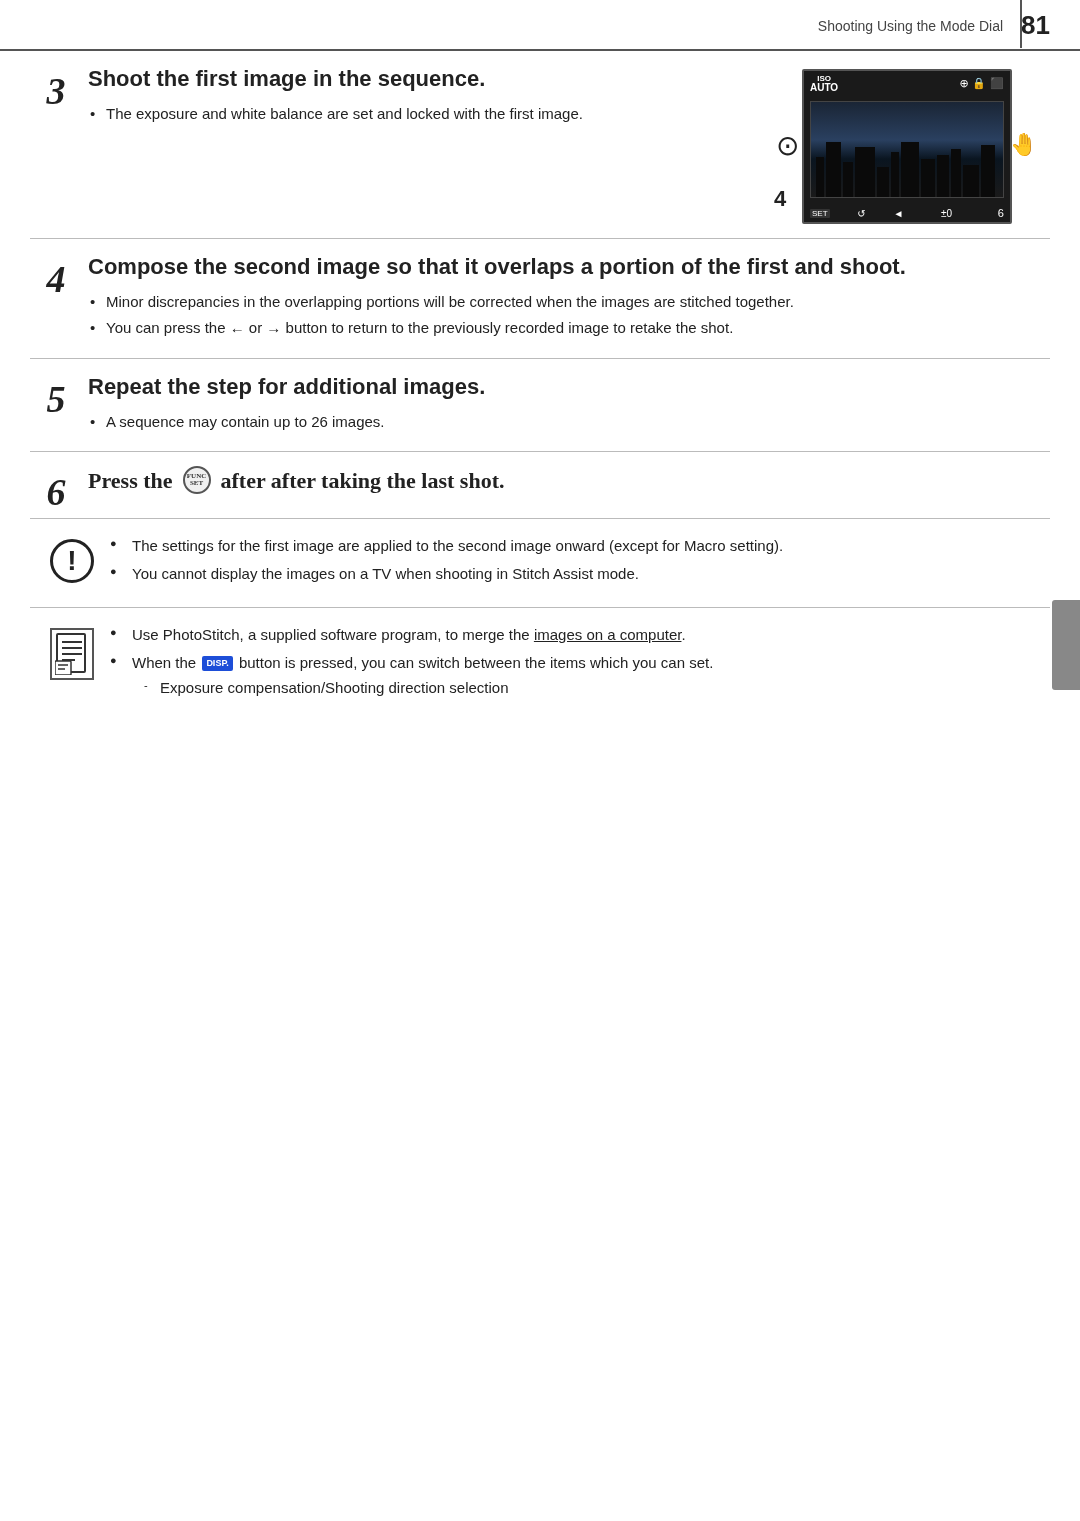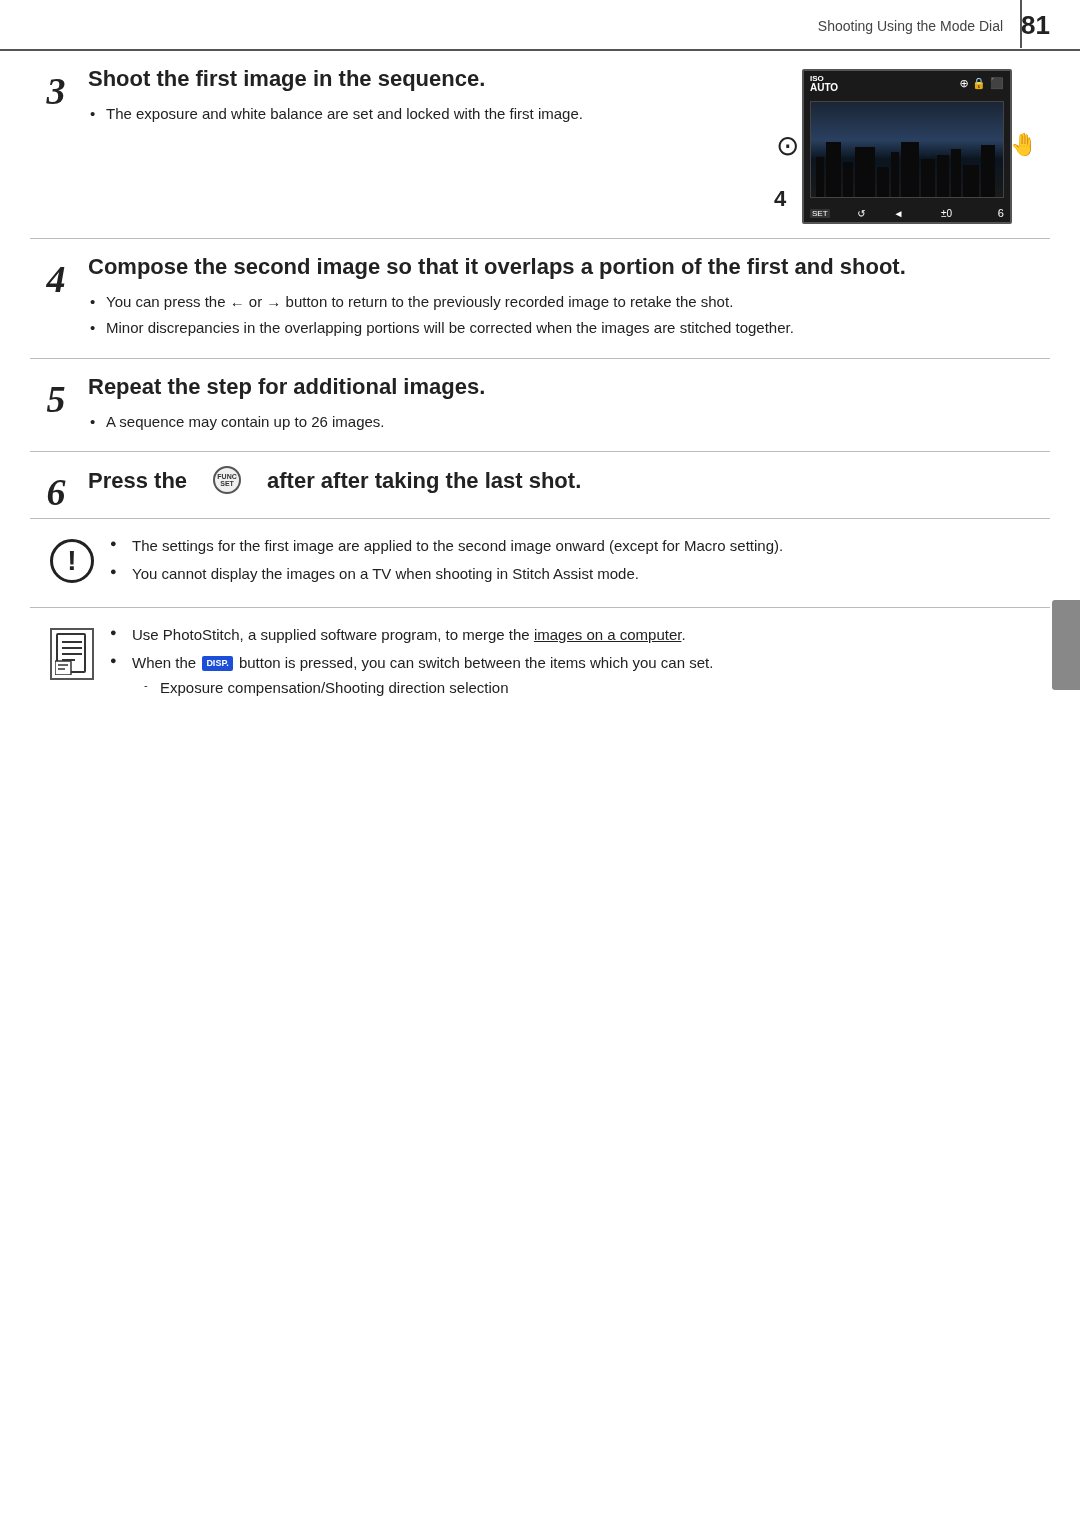--- a/index.html
+++ b/index.html
@@ -80,25 +80,25 @@
       font-weight: 900;
       color: #222;
       font-family: Arial Black, Arial, sans-serif;
       line-height: 1.25;
       margin-bottom: 10px;
     }
 
     .step-title-inline {
       display: flex;
       align-items: center;
-      gap: 24px;
+      gap: 8px;
       font-size: 22px;
       font-weight: 900;
       color: #222;
-      font-family: Liberation Sans, sans-serif;
+      font-family: Liberation Serif, serif;
       line-height: 1.25;
       margin-bottom: 10px;
     }
 
     .bullet-list {
       list-style: none;
       padding: 0;
       margin: 0;
     }
 
@@ -361,21 +361,21 @@
     <div class="step-number-col">3</div>
     <div class="step-content">
       <div class="step3-inner">
         <div class="step3-text">
           <div class="step-title">Shoot the first image in the sequence.</div>
           <ul class="bullet-list">
             <li>The exposure and white balance are set and locked with the first image.</li>
           </ul>
         </div>
 
-        <div style="position:relative; padding: 0 28px;">
+        <div style="position:relative; padding: 0 28px; text-align: center;">
           <div class="camera-screen">
 
             <div class="cam-top-bar">
               <div class="cam-iso"><span style="font-size:8px;">ISO</span><br><span style="font-size:10px;">AUTO</span></div>
               <div class="cam-icons-right">
                 <span>⊕</span>
                   <span>🔒</span>
                   <span>⬛</span>
               </div>
             </div>
@@ -408,22 +408,22 @@
         </div>
       </div>
     </div>
   </div>
 
   <div class="step-row">
     <div class="step-number-col">4</div>
     <div class="step-content">
       <div class="step-title">Compose the second image so that it overlaps a portion of the first and shoot.</div>
       <ul class="bullet-list">
+        <li>Minor discrepancies in the overlapping portions will be corrected when the images are stitched together.</li>
         <li>You can press the ← or → button to return to the previously recorded image to retake the shot.</li>
-        <li>Minor discrepancies in the overlapping portions will be corrected when the images are stitched together.</li>
       </ul>
     </div>
   </div>
 
   <div class="step-row">
     <div class="step-number-col">5</div>
     <div class="step-content">
       <div class="step-title">Repeat the step for additional images.</div>
       <ul class="bullet-list">
         <li>A sequence may contain up to 26 images.</li>

